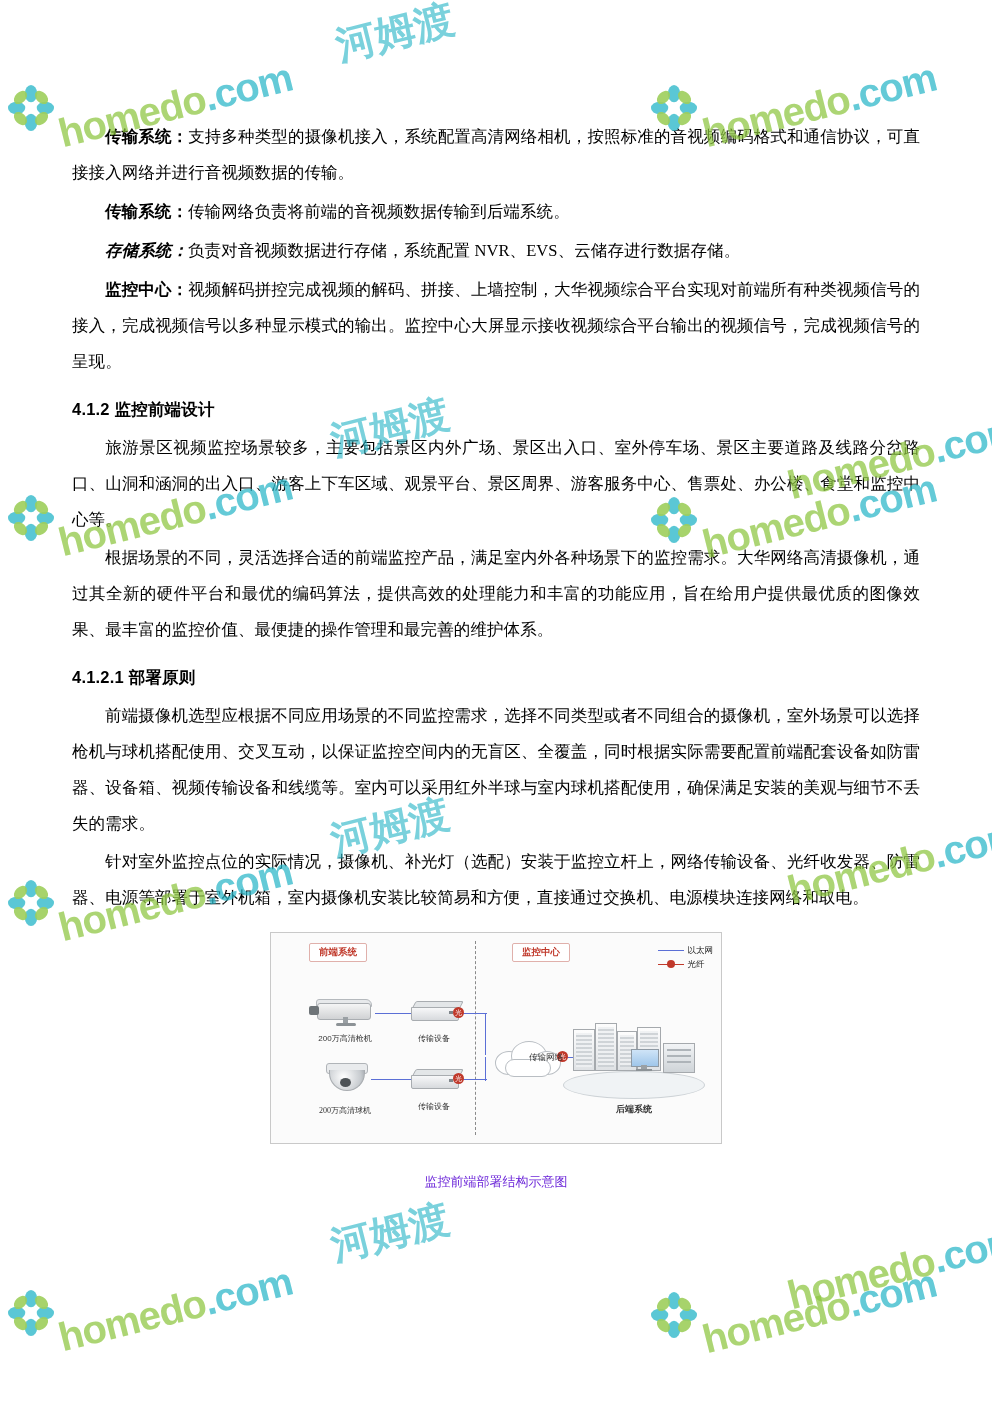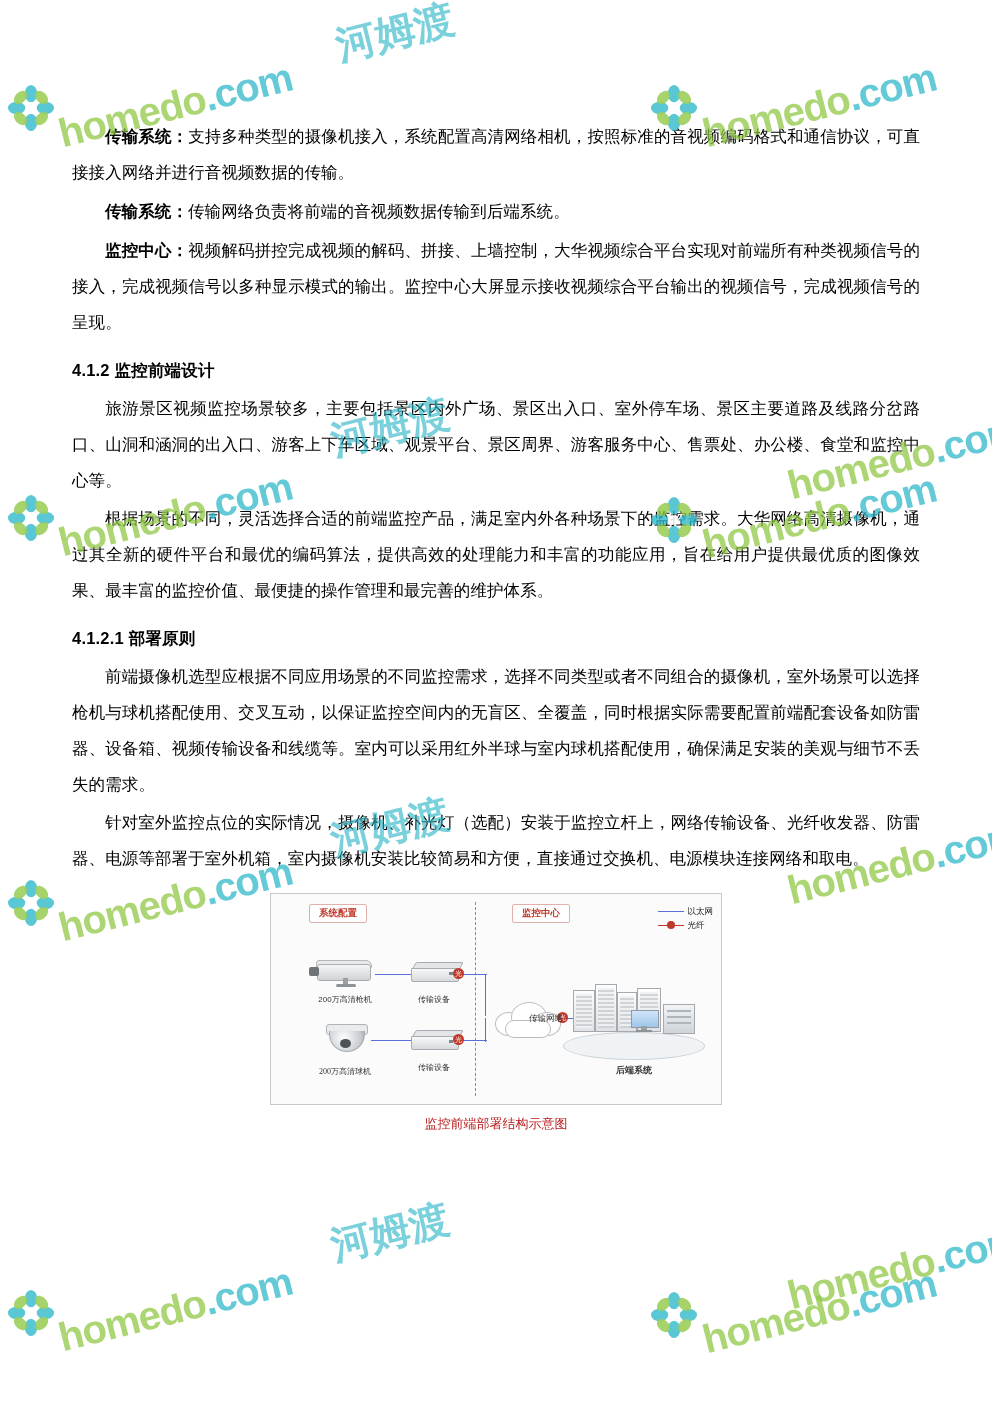--- a/index.html
+++ b/index.html
@@ -54,23 +54,23 @@
     display: inline-block;
     width: 452px;
     height: 212px;
     border: 1px solid #c9c9c9;
     background: #fbfbfb;
     position: relative;
     box-sizing: border-box;
   }
   .fig-caption {
     font-size: 13px;
-    margin-top: 6px;
+    margin-top: 25px;
     font-family: "Liberation Serif", "DejaVu Serif", serif;
-    color: #b91c1c;
+    color: #6d28d9;
   }
 
   
   .divider-v {
     position: absolute;
     left: 204px; top: 8px; bottom: 8px;
     border-left: 1px dashed #8a8a8a;
   }
   .zone-label {
     position: absolute;
@@ -268,41 +268,42 @@
 </head>
 <body>
 
 <div class="page">
   <div class="doc-body">
 
     <p class="para"><span class="indent"></span><span class="lbl">传输系统：</span><span>支持多种类型的摄像机接入，系统配置高清网络相机，按照标准的音视频编码格式和通信协议，可直接接入网络并进行音视频数据的传输。</span></p>
 
     <p class="para"><span class="indent"></span><span class="lbl">传输系统：</span><span>传输网络负责将前端的音视频数据传输到后端系统。</span></p>
 
+    <p class="para"><span class="indent"></span><span class="lbl italic">存储系统：</span><span>负责对音视频数据进行存储，系统配置 NVR、EVS、云储存进行数据存储。</span></p>
 
     <p class="para"><span class="indent"></span><span class="lbl">监控中心：</span><span>视频解码拼控完成视频的解码、拼接、上墙控制，大华视频综合平台实现对前端所有种类视频信号的接入，完成视频信号以多种显示模式的输出。监控中心大屏显示接收视频综合平台输出的视频信号，完成视频信号的呈现。</span></p>
 
     <h3 class="heading">4.1.2 监控前端设计</h3>
 
     <p class="para"><span class="indent"></span><span>旅游景区视频监控场景较多，主要包括景区内外广场、景区出入口、室外停车场、景区主要道路及线路分岔路口、山洞和涵洞的出入口、游客上下车区域、观景平台、景区周界、游客服务中心、售票处、办公楼、食堂和监控中心等。</span></p>
 
     <p class="para"><span class="indent"></span><span>根据场景的不同，灵活选择合适的前端监控产品，满足室内外各种场景下的监控需求。大华网络高清摄像机，通过其全新的硬件平台和最优的编码算法，提供高效的处理能力和丰富的功能应用，旨在给用户提供最优质的图像效果、最丰富的监控价值、最便捷的操作管理和最完善的维护体系。</span></p>
 
     <h3 class="heading">4.1.2.1 部署原则</h3>
 
     <p class="para"><span class="indent"></span><span>前端摄像机选型应根据不同应用场景的不同监控需求，选择不同类型或者不同组合的摄像机，室外场景可以选择枪机与球机搭配使用、交叉互动，以保证监控空间内的无盲区、全覆盖，同时根据实际需要配置前端配套设备如防雷器、设备箱、视频传输设备和线缆等。室内可以采用红外半球与室内球机搭配使用，确保满足安装的美观与细节不丢失的需求。</span></p>
 
     <p class="para"><span class="indent"></span><span>针对室外监控点位的实际情况，摄像机、补光灯（选配）安装于监控立杆上，网络传输设备、光纤收发器、防雷器、电源等部署于室外机箱，室内摄像机安装比较简易和方便，直接通过交换机、电源模块连接网络和取电。</span></p>
 
     <div class="figure-wrap">
       <div class="figure-box">
 
         <div class="divider-v"></div>
 
-        <div class="zone-label zone-front">系统配置</div>
+        <div class="zone-label zone-front">前端系统</div>
         <div class="zone-label zone-center">监控中心</div>
 
         <div class="legend">
           <div class="row">
             <span class="swatch-line"></span>
             <span>以太网</span>
           </div>
           <div class="row">
             <span class="swatch-fiber"></span>
             <span>光纤</span>

